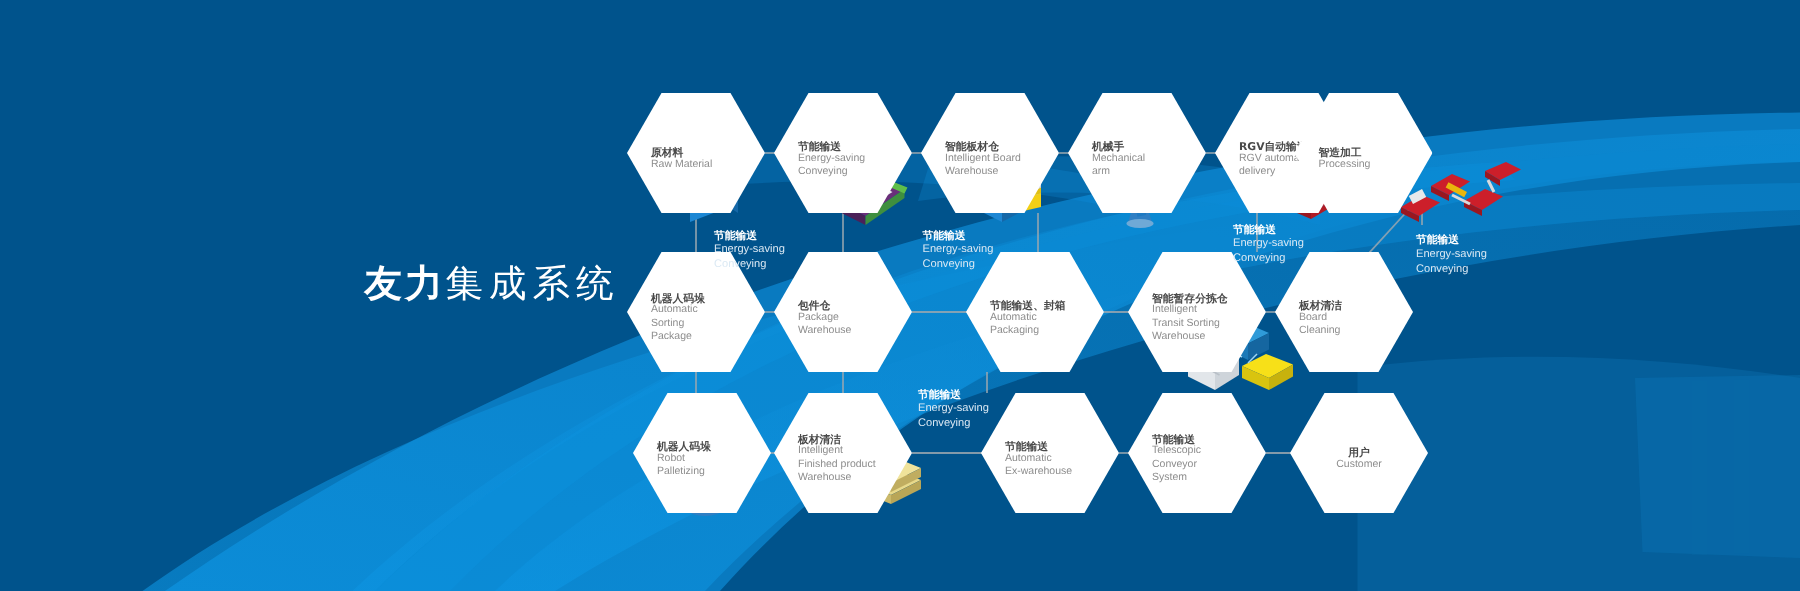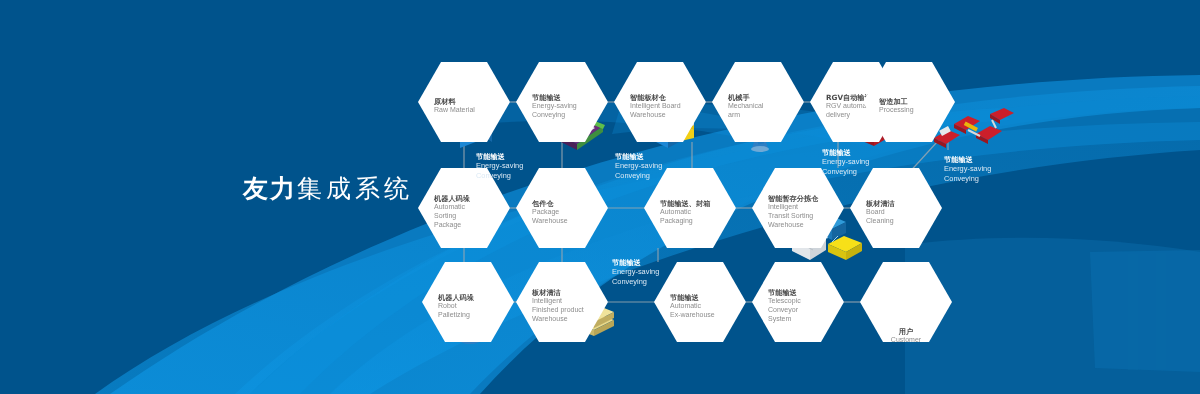--- a/index.html
+++ b/index.html
@@ -28,21 +28,21 @@
     clip-path:polygon(25% 0%,75% 0%,100% 50%,75% 100%,25% 100%,0% 50%);
   }
   .hex .txt{
     position:absolute;left:0;top:0;width:92px;height:88px;
     display:flex;flex-direction:column;justify-content:center;
     padding-left:16px;box-sizing:border-box;
   }
   .hex .cn{font-size:7.2px;font-weight:bold;color:#4a4a4a;line-height:1.25;
     font-family:"DejaVu Sans","Liberation Sans",sans-serif;}
   .hex .en{font-size:7px;color:#8d8d8d;line-height:1.25;}
-  .hex.center .txt{align-items:center;padding-left:0;text-align:center;margin-top:30px;}
+  .hex.center .txt{align-items:center;padding-left:0;text-align:center;}
   .lbl{
     position:absolute;color:#ffffff;line-height:1.3;white-space:nowrap;
   }
   .lbl .cn{font-size:7.2px;font-weight:bold;
     font-family:"DejaVu Sans","Liberation Sans",sans-serif;}
   .lbl .en{font-size:7.4px;color:#dbe9f4;}
   .icon{position:absolute;}
 </style>
 </head>
 <body>

